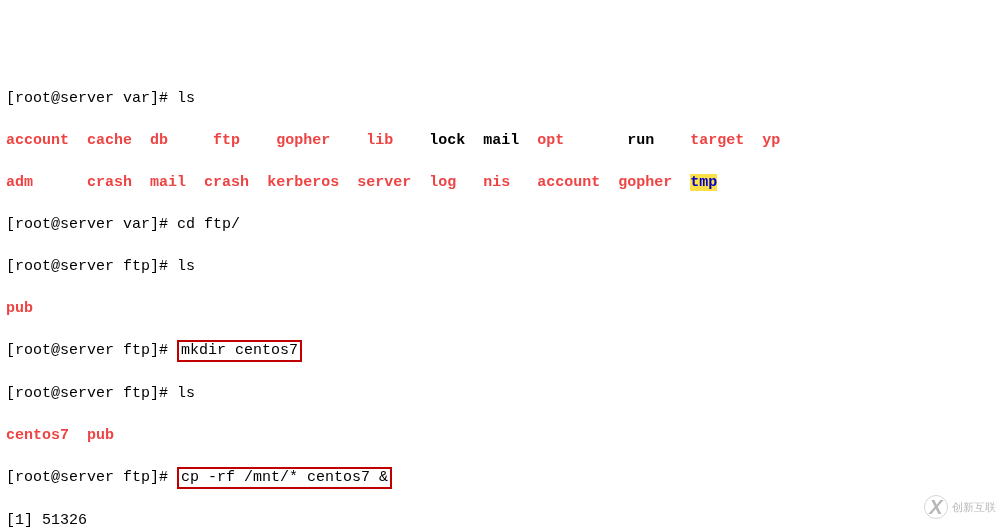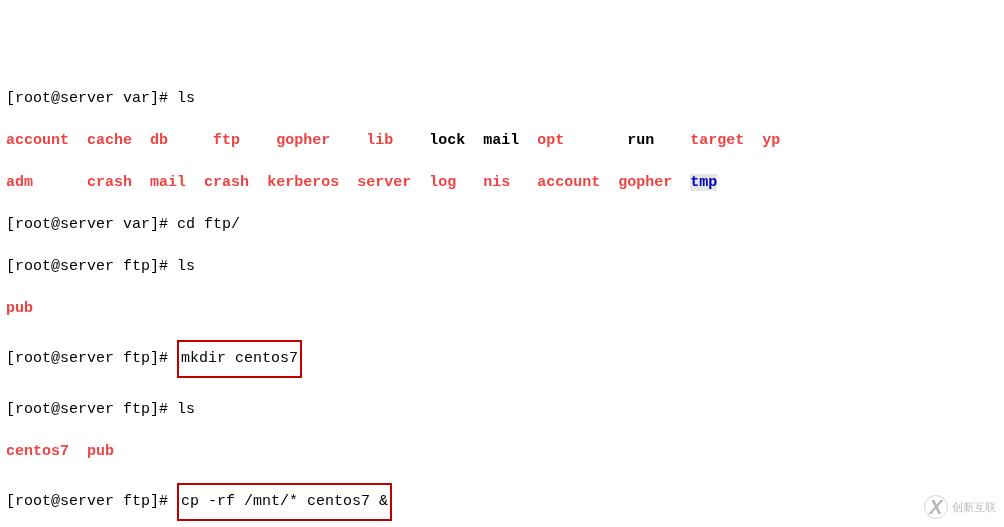--- a/index.html
+++ b/index.html
@@ -13,24 +13,24 @@
     white-space: pre;
     position: relative;
     width: 1004px;
     height: 527px;
     box-sizing: border-box;
     overflow: hidden;
   }
   .line { display: block; }
   .dir { color: #ef4444; font-weight: bold; }
   .cyan { color: #000000; font-weight: bold; }
-  .tmp { color: #0000c8; font-weight: bold; background: #e5e5e5; }
+  .tmp { color: #0000c8; font-weight: bold; background: #fde047; }
   .boxcmd {
     border: 2px solid #c00000;
-    padding: 8px 2px;
+    padding: 0 2px;
     display: inline-block;
     line-height: 18px;
   }
   .watermark {
     position: absolute;
     right: 8px;
     bottom: 8px;
     opacity: 0.35;
     font-family: sans-serif;
     font-size: 11px;

